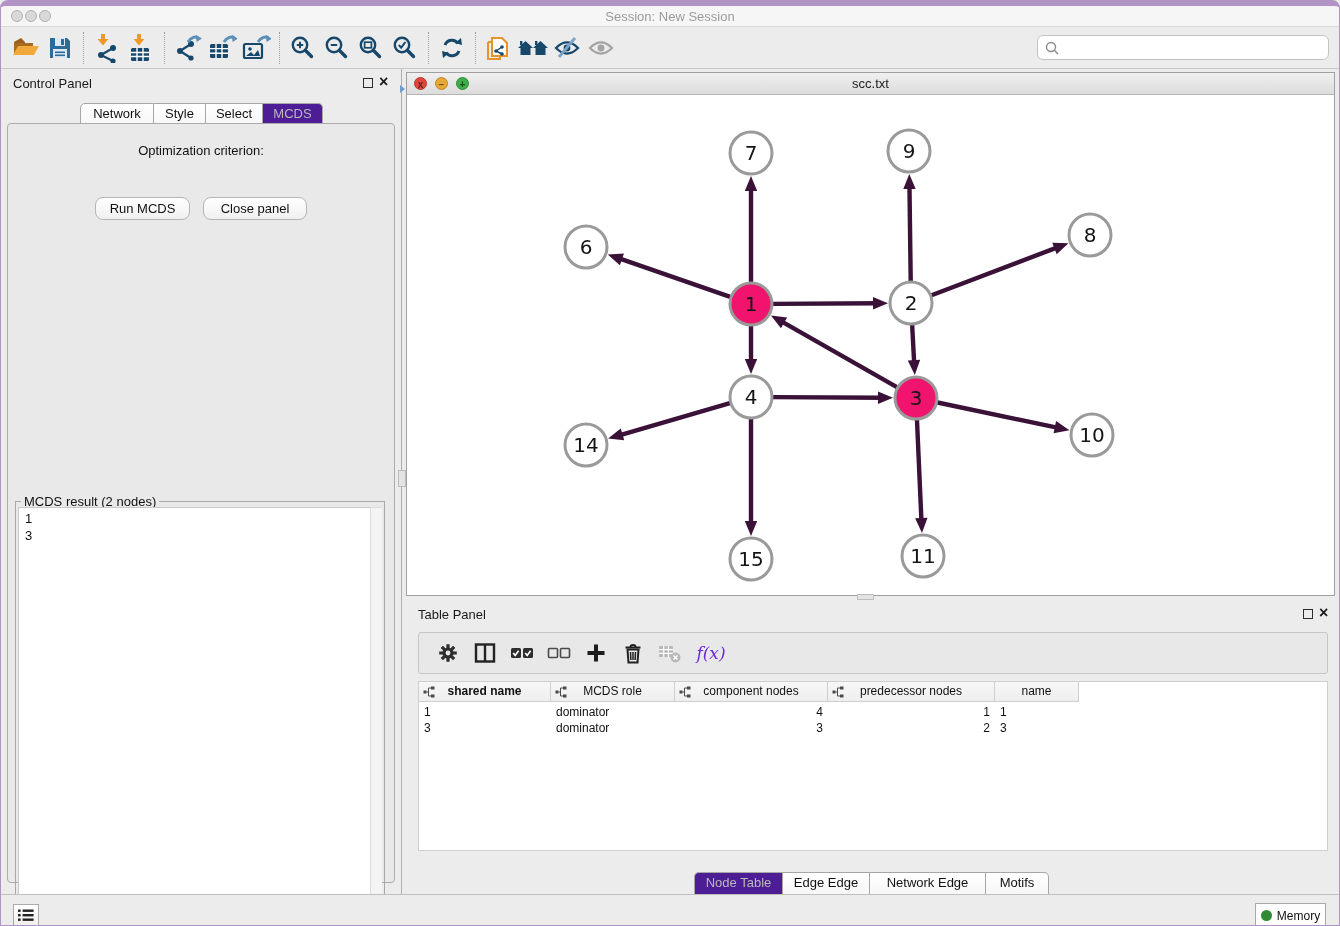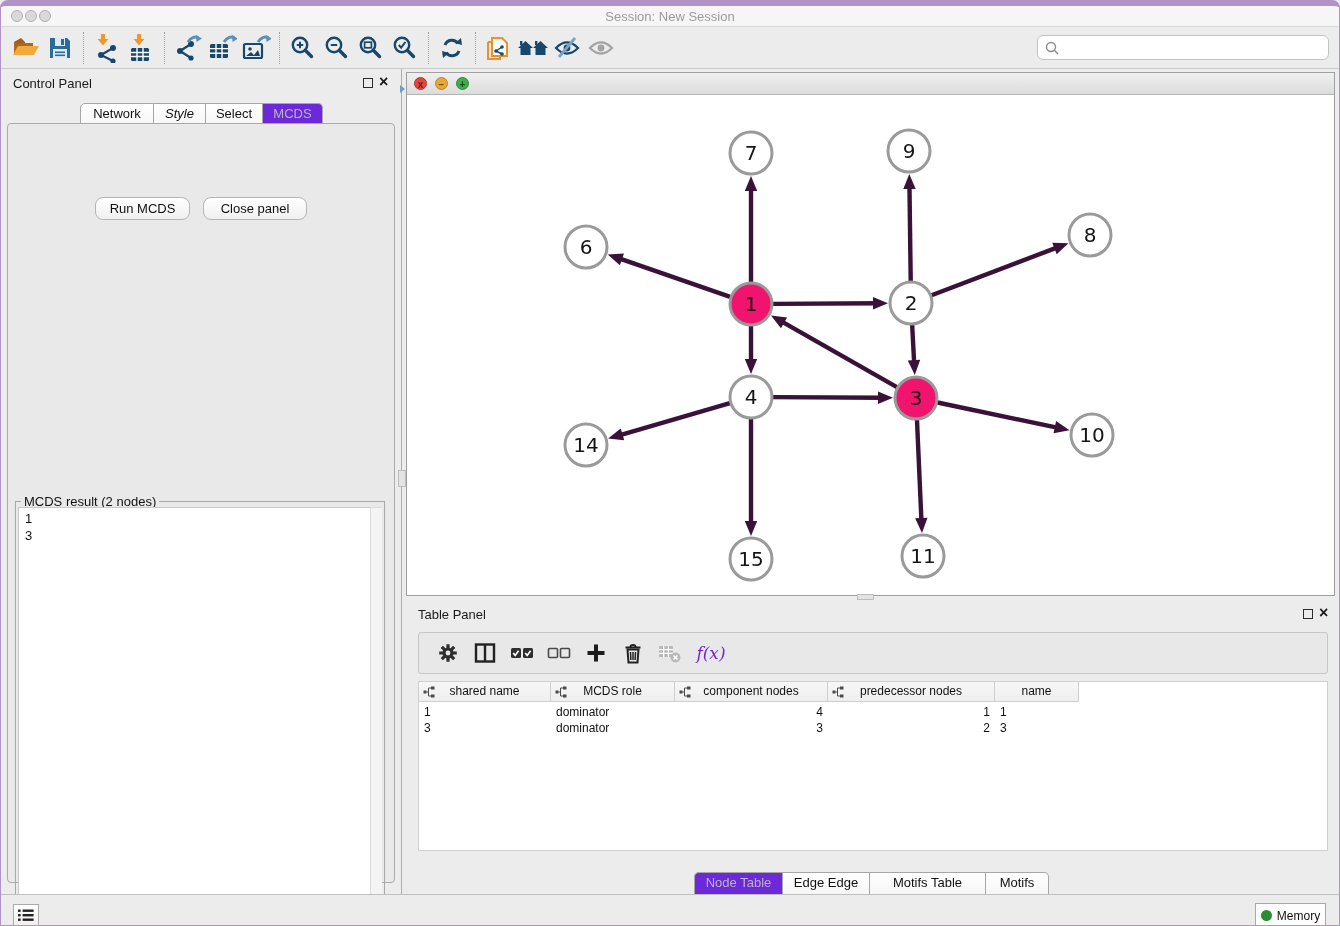--- a/index.html
+++ b/index.html
@@ -25,21 +25,21 @@
   .panel-head { position:absolute; left:0; top:0; width:100%; height:26px; }
   .panel-title { position:absolute; left:12px; top:7px; font-size:13px; color:#1a1a1a;text-align:right; }
   .float-ico { position:absolute; width:10px; height:10px; border:1.6px solid #2c2c2c; top:9px; }
   .close-ico { position:absolute; top:4px; font-size:16px; font-weight:bold; color:#1a1a1a; line-height:18px; }
 
   .tabs-row { position:absolute; }
   .tab { position:absolute; top:0; height:34px; border:1px solid #a6a6a6; background:linear-gradient(#ffffff,#f2f2f2);
          font-size:13px; color:#111; text-align:center; line-height:19px; border-left-width:0; }
   .tab.first { border-left-width:1px; border-radius:5px 0 0 0; }
   .tab.last { border-radius:0 5px 0 0; }
-  .tab.active { background:#6d28d9; color:#b9b9b9; border-bottom-color:#ececec; }
+  .tab.active { background:#4c1d95; color:#b9b9b9; border-bottom-color:#ececec; }
 
   .cp-box { position:absolute; left:6px; top:54px; width:388px; height:760px; border:1px solid #ababab; border-radius:4px; background:#e9e9e9; }
   .opt-label { position:absolute; left:0; top:74px; width:100%; text-align:center; font-size:13px; color:#111; }
   .cp-select { position:absolute; left:44px; top:95px; width:310px; height:23px; background:#fff; border:1px solid #b5b5b5; border-radius:4px;
                font-size:13px; color:#111; line-height:21px; padding-left:9px; }
   .spinner { position:absolute; right:7px; top:3px; width:10px; height:16px; }
   .spinner i { position:absolute; left:0; width:0; height:0; border-left:5px solid transparent; border-right:5px solid transparent; }
   .spinner .up { top:1px; border-bottom:5px solid #555; }
   .spinner .dn { bottom:1px; border-top:5px solid #555; }
   .cp-btn { position:absolute; top:128px; height:23px; background:linear-gradient(#ffffff,#f0f0f0); border:1px solid #b5b5b5; border-radius:8px;
@@ -249,40 +249,42 @@
   </div>
 
   <div class="control-panel">
     <div class="panel-head">
       <span class="panel-title">Control Panel</span>
       <span class="float-ico" style="left:362px"></span>
       <span class="close-ico" style="left:378px">×</span>
     </div>
     <div class="tabs-row" id="cp-tabs" style="left: 79px; top: 34px;">
         <div class="tab first" style="left: 0px; width: 74px;">Network</div>
-        <div class="tab" style="left: 74px; width: 52px; font-style: italic;">Style</div>
+        <div class="tab" style="left: 74px; width: 52px;">Style</div>
         <div class="tab" style="left: 126px; width: 57px;">Select</div>
         <div class="tab last active" style="left: 183px; width: 60px;">MCDS</div>
       </div>
     <div class="cp-box"></div>
+    <div class="opt-label">Optimization criterion:</div>
     <div class="cp-btn" style="left:94px;width:95px">Run MCDS</div>
     <div class="cp-btn" style="left:202px;width:104px">Close panel</div>
     <div class="result-box">
       <span class="result-legend">MCDS result (2 nodes)</span>
       <div class="result-area" id="result-area">1
 3</div>
       <div class="result-scroll"></div>
     </div>
   </div>
 
   <div class="net-window">
     <div class="net-titlebar">
       <span class="traffic" style="left:7px;background:#e3453d;border:1px solid #b3362f">x</span>
       <span class="traffic" style="left:28px;background:#e6a935;border:1px solid #bb8526">−</span>
       <span class="traffic" style="left:49px;background:#3fae49;border:1px solid #2f8a38">+</span>
+      <div class="net-title">scc.txt</div>
     </div>
     <svg class="net-canvas" id="graph-svg" width="927" height="500">
         <line x1="344" y1="187" x2="344" y2="90" stroke="#3A1137" stroke-width="4.4"></line>
         <polygon points="344,81 350.2,96 337.8,96" fill="#3A1137"></polygon>
         <line x1="323.2058154797033" y1="201.81655443844295" x2="209.246086574977" y2="162.44864808953753" stroke="#3A1137" stroke-width="4.4"></line>
         <polygon points="200.73937472576472,159.5099658143551 216.9416533751331,158.54759033242402 212.8928022404373,170.2679488802276" fill="#3A1137"></polygon>
         <line x1="365.9995703250881" y1="208.8625026854682" x2="472.00062498169007" y2="208.19999609386446" stroke="#3A1137" stroke-width="4.4"></line>
         <polygon points="481.00044920558975,208.14374719246507 466.0394914089432,214.43737427126158 465.9619929225707,202.03761645166648" fill="#3A1137"></polygon>
         <line x1="344" y1="231" x2="344" y2="270" stroke="#3A1137" stroke-width="4.4"></line>
         <polygon points="344,279 337.8,264 350.2,264" fill="#3A1137"></polygon>
@@ -389,21 +391,21 @@
           <path d="M15.5 13.5 l4 4 M19.5 13.5 l-4 4" stroke="#fff" stroke-width="1.6"></path>
         </svg>
       </span>
       <span class="tp-tool" style="width:46px">
         <span class="fx-label">f(x)</span>
       </span>
     </div>
 
     <div class="tp-table">
       <div class="tp-thead" id="tp-thead">
-          <div class="th-cell" style="width: 132px;"><svg class="th-ico" width="12" height="12" viewBox="0 0 12 12">
+          <div class="th-cell" style="width: 132px; font-weight: bold;"><svg class="th-ico" width="12" height="12" viewBox="0 0 12 12">
               <g fill="#4a4a4a">
                 <rect x="0.5" y="4.5" width="3" height="3"></rect>
                 <rect x="8" y="0.5" width="3.5" height="3"></rect>
                 <rect x="8" y="8.5" width="3.5" height="3"></rect>
               </g>
               <path d="M3.5 6 h2 v-4 h2.5 M5.5 6 v4 h2.5" stroke="#4a4a4a" fill="none" stroke-width="1"></path>
             </svg><span>shared name</span></div>
           <div class="th-cell" style="width: 124px;"><svg class="th-ico" width="12" height="12" viewBox="0 0 12 12">
               <g fill="#4a4a4a">
                 <rect x="0.5" y="4.5" width="3" height="3"></rect>
@@ -444,21 +446,21 @@
             <div class="td-cell" style="width: 153px; text-align: right;">3</div>
             <div class="td-cell" style="width: 167px; text-align: right;">2</div>
             <div class="td-cell" style="width: 84px; text-align: left;">3</div>
           </div>
         </div>
     </div>
 
     <div class="tp-tabs" id="tp-tabs" style="left:288px;top:271px">
         <div class="tab first active" style="left: 0px; width: 89px;">Node Table</div>
         <div class="tab" style="left: 89px; width: 87px;">Edge Edge</div>
-        <div class="tab" style="left: 176px; width: 116px;">Motifs Table</div>
+        <div class="tab" style="left: 176px; width: 116px;">Network Edge</div>
         <div class="tab last" style="left: 292px; width: 63px;">Motifs</div>
       </div>
   </div>
 
   <div class="statusbar">
     <span class="list-btn">
       <svg width="16" height="13" viewBox="0 0 16 13">
         <g fill="#222">
           <rect x="0" y="0.5" width="2.6" height="2.4"></rect>
             <rect x="4.6" y="0.5" width="11" height="2.4"></rect>

